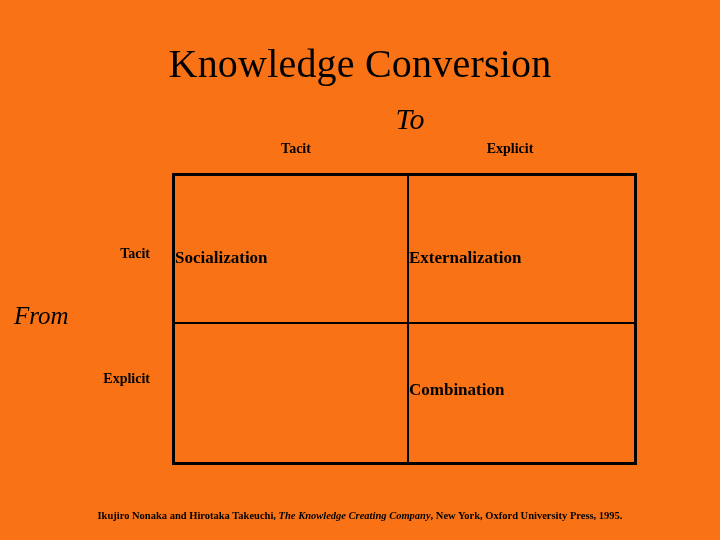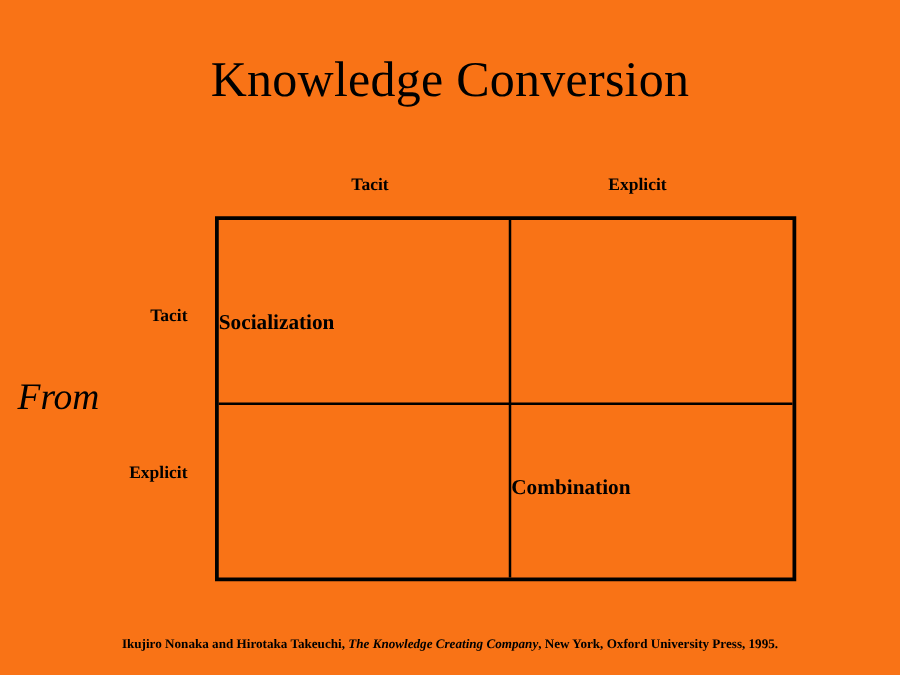--- a/index.html
+++ b/index.html
@@ -47,21 +47,21 @@
     line-height: 1.0;
   }
 
   
   .axis-from {
     position: absolute;
     left: 14px;
     top: 303px;
     width: 110px;
     text-align: left;
-    font-size: 30px;
+    font-size: 25px;
     font-style: italic;
     font-weight: normal;
     line-height: 1.0;
   }
 
   
   .col-head {
     position: absolute;
     top: 142px;
     font-size: 14px;
@@ -136,37 +136,39 @@
   }
   .citation .book { font-style: italic; }
 </style>
 </head>
 <body>
 
 <div id="slide">
 
   <div class="title">Knowledge Conversion</div>
 
+  <div class="axis-to">To</div>
 
   <div class="axis-from">From</div>
 
   <div class="col-head col-head-tacit">Tacit</div>
 
   <div class="col-head col-head-explicit">Explicit</div>
 
   <div class="row-head row-head-tacit">Tacit</div>
 
   <div class="row-head row-head-explicit">Explicit</div>
 
   <div class="matrix">
     <div class="matrix-vline"></div>
     <div class="matrix-hline"></div>
 
     <div class="cell cell-socialization">Socialization</div>
 
+    <div class="cell cell-externalization">Externalization</div>
 
 
     <div class="cell cell-combination">Combination</div>
   </div>
 
   <div class="citation">
     <span>Ikujiro Nonaka and Hirotaka Takeuchi,</span><span>&nbsp;</span><span class="book">The Knowledge Creating Company</span><span>, New York, Oxford University Press, 1995.</span>
   </div>
 
 </div>

